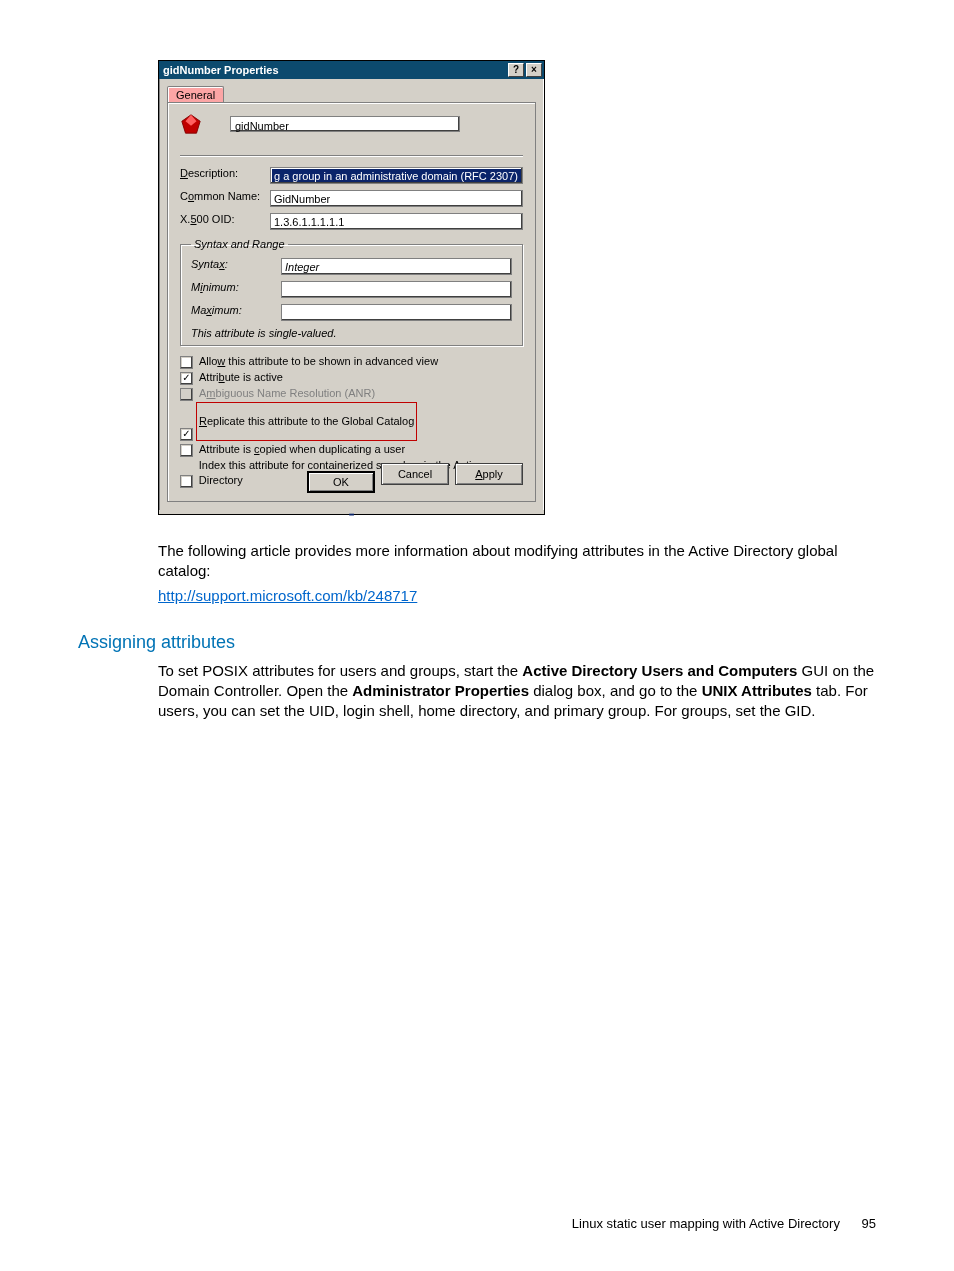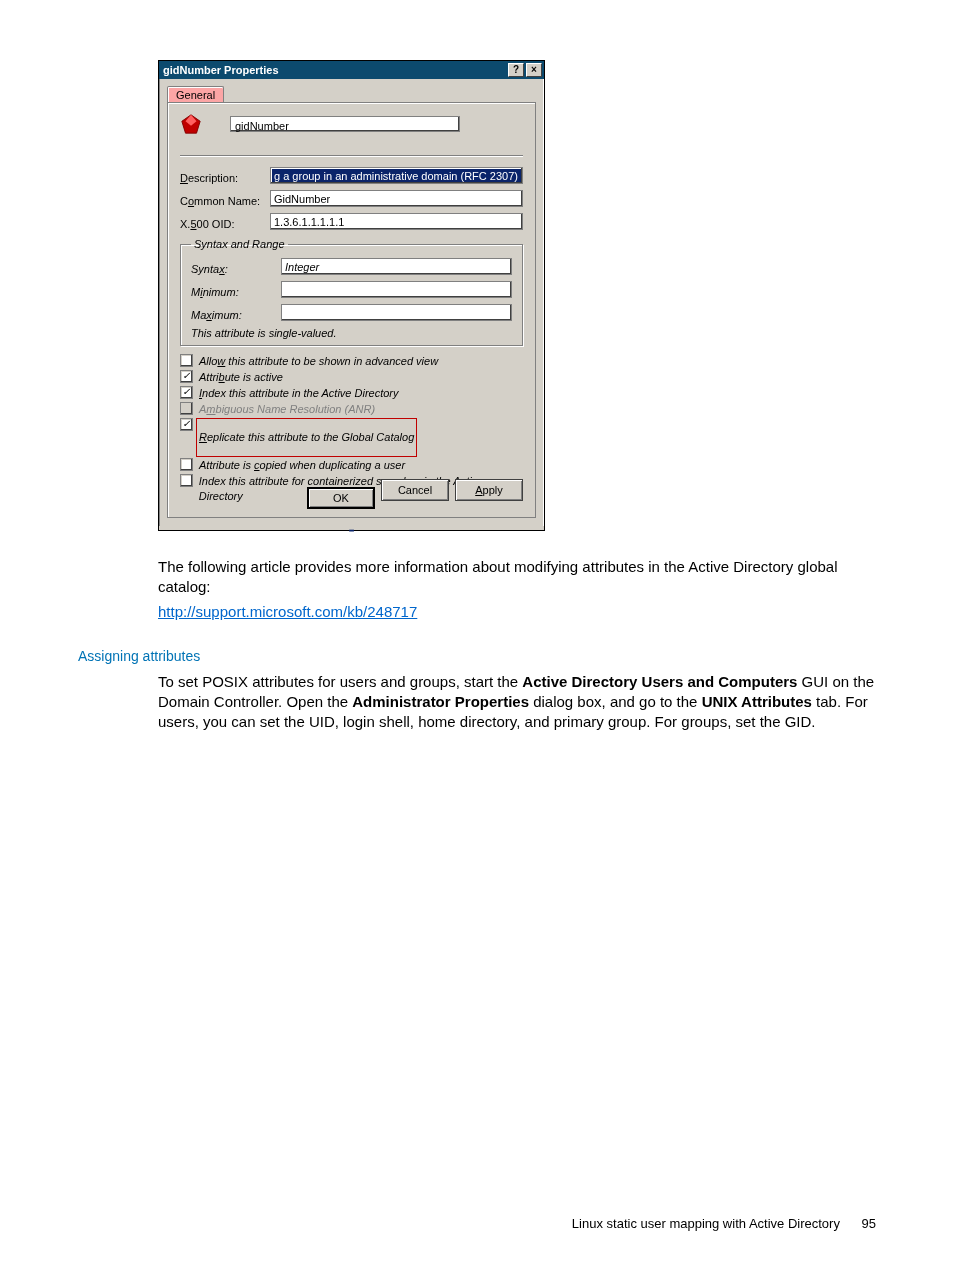--- a/index.html
+++ b/index.html
@@ -98,21 +98,21 @@
     line-height: 14px;
     box-sizing: border-box;
   }
   .sep {
     border-top: 1px solid #808080;
     border-bottom: 1px solid #fff;
     margin: 4px 0 10px 0;
   }
   .frow {
     display: flex;
-    align-items: flex-end;
+    align-items: flex-start;
     margin-bottom: 6px;
   }
   .flabel {
     width: 90px;
     font-size: 11px;
   }
   .finput {
     flex: 1;
     background: #fff;
     border: 1px solid #808080;
@@ -140,26 +140,25 @@
     font-size: 11px;
     padding: 0 3px;
   }
   .note {
     font-size: 11px;
     margin-top: 2px;
   }
   .checks { margin-top: 8px; }
   .chk-row {
     display: flex;
-    align-items: flex-start;
+    align-items: flex-end;
     font-size: 11px;
     margin: 1px 0;
     padding: 0;
     line-height: 15px;
-    font-style: italic;
   }
   .chk-box {
     width: 13px; height: 13px;
     background: #fff;
     border: 1px solid #808080;
     box-shadow: -1px -1px 0 #404040 inset, 1px 1px 0 #d4d0c8 inset;
     margin-right: 6px;
     box-sizing: border-box;
     display: flex; align-items: center; justify-content: center;
     font-size: 11px;
@@ -207,21 +206,21 @@
     margin-top: 26px;
     margin-left: 80px;
     font-size: 15px;
     line-height: 1.35;
   }
   .body-text p { margin: 0 0 4px 0; }
   .link { color: #0066cc; text-decoration: underline; }
   h2.section {
     color: #0073b5;
     font-weight: normal;
-    font-size: 14px;
+    font-size: 18px;
     margin: 26px 0 8px 0;
   }
   .footer {
     position: absolute;
     bottom: 40px;
     right: 78px;
     font-size: 13px;
   }
   .footer .pn { margin-left: 18px; }
   .u { text-decoration: underline; }
@@ -289,24 +288,20 @@
 
         <div class="checks">
           <div class="chk-row">
             <span class="chk-box"></span>
             <span class="lbl">Allo<span class="u">w</span> this attribute to be shown in advanced view</span>
           </div>
           <div class="chk-row">
             <span class="chk-box checked"></span>
             <span class="lbl">Attri<span class="u">b</span>ute is active</span>
           </div>
-          <div class="chk-row">
-            <span class="chk-box checked"></span>
-            <span class="lbl"><span class="u">I</span>ndex this attribute in the Active Directory</span>
-          </div>
           <div class="chk-row disabled">
             <span class="chk-box"></span>
             <span class="lbl">A<span class="u">m</span>biguous Name Resolution (ANR)</span>
           </div>
           <div class="chk-row highlight">
             <span class="chk-box checked"></span>
             <span class="lbl"><span class="u">R</span>eplicate this attribute to the Global Catalog</span>
           </div>
           <div class="chk-row">
             <span class="chk-box"></span>

